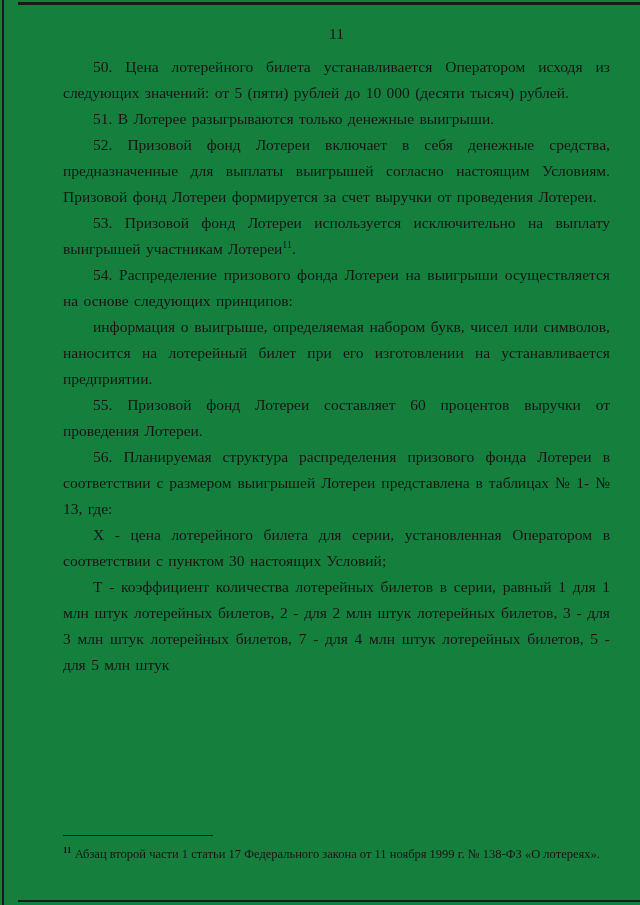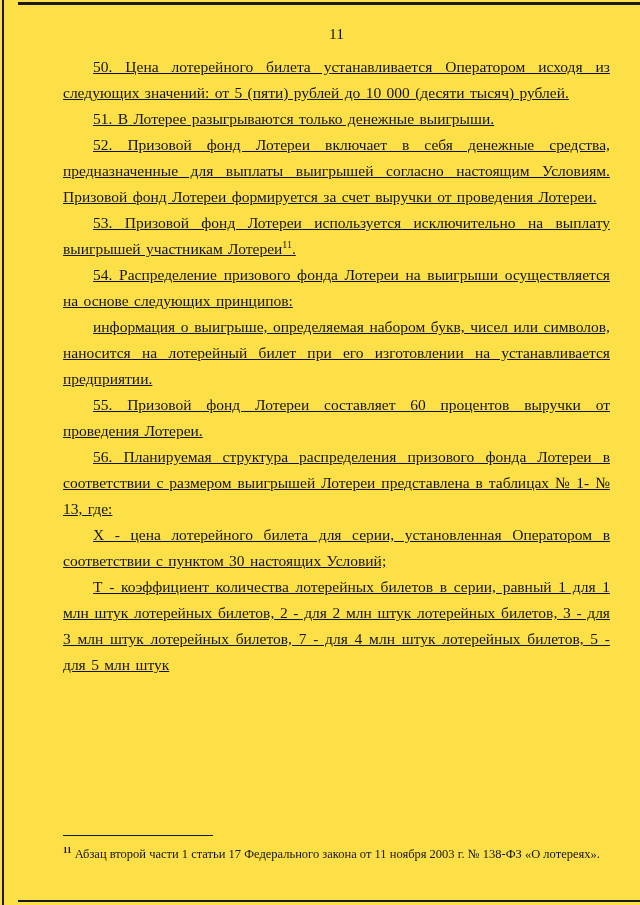--- a/index.html
+++ b/index.html
@@ -5,21 +5,21 @@
   html, body {
     margin: 0;
     padding: 0;
     background: #ffffff;
   }
   .page {
     position: relative;
     width: 640px;
     height: 905px;
     box-sizing: border-box;
-    background: #fde047;
+    background: #15803d;
     font-family: "Liberation Serif", serif;
     font-size: 15.5px;
     color: #151515;
     overflow: hidden;
     display: flex;
     flex-direction: column;
     padding: 10px 30px 8px 63px;
   }
   
   .edge-top {
@@ -44,21 +44,20 @@
     text-align: center;
     margin: 14px 0 10px 0;
     line-height: 20px;
   }
   p.para {
     margin: 0;
     text-align: justify;
     text-indent: 30px;
     line-height: 26px;
     word-spacing: 1.5px;
-    text-decoration: underline;
   }
   .heading {
     font-weight: bold;
     text-align: center;
     margin: 22px 0 24px 0;
   }
   .heading div {
     line-height: 26px;
   }
   sup.fn-ref {
@@ -108,15 +107,15 @@
   <p class="para">информация о выигрыше, определяемая набором букв, чисел или символов, наносится на лотерейный билет при его изготовлении на устанавливается предприятии.</p>
 
   <p class="para">55. Призовой фонд Лотереи составляет 60 процентов выручки от проведения Лотереи.</p>
 
   <p class="para">56. Планируемая структура распределения призового фонда Лотереи в соответствии с размером выигрышей Лотереи представлена в таблицах № 1- № 13, где:</p>
   <p class="para">Х - цена лотерейного билета для серии, установленная Оператором в соответствии с пунктом 30 настоящих Условий;</p>
   <p class="para">Т - коэффициент количества лотерейных билетов в серии, равный 1 для 1 млн штук лотерейных билетов, 2 - для 2 млн штук лотерейных билетов, 3 - для 3 млн штук лотерейных билетов, 7 - для 4 млн штук лотерейных билетов, 5 - для 5 млн штук</p>
 
   <div class="footnote-block">
     <div class="footnote-rule"></div>
-    <p class="footnote-text"><sup>11</sup><span> Абзац второй части 1 статьи 17 Федерального закона от 11 ноября 2003 г. № 138-ФЗ «О лотереях».</span></p>
+    <p class="footnote-text"><sup>11</sup><span> Абзац второй части 1 статьи 17 Федерального закона от 11 ноября 1999 г. № 138-ФЗ «О лотереях».</span></p>
   </div>
 </div>
 
 </body></html>

